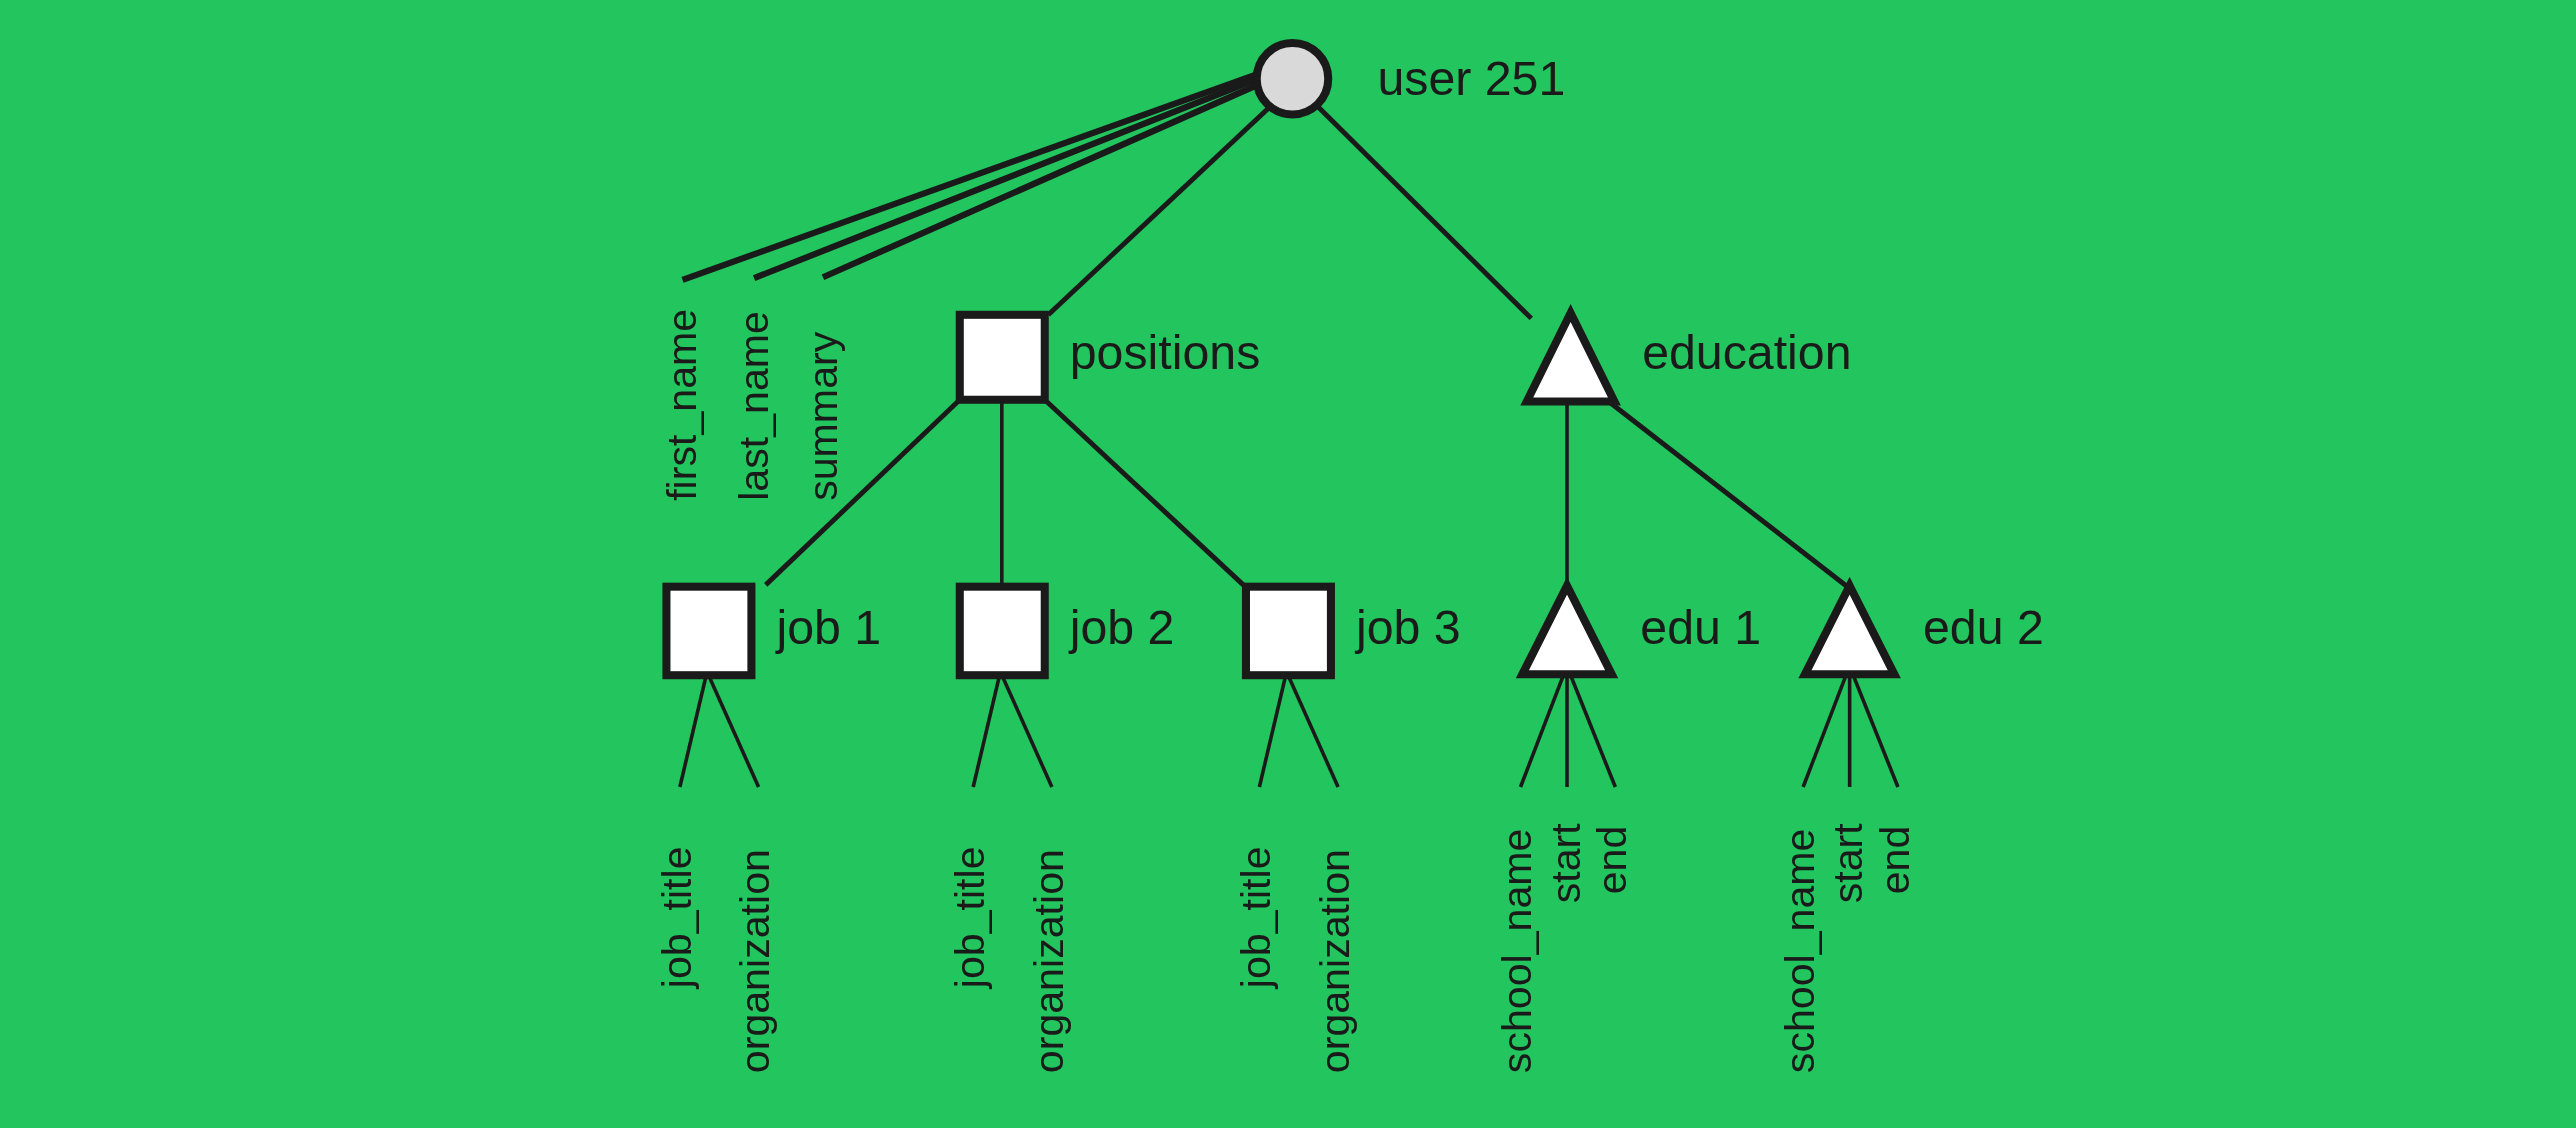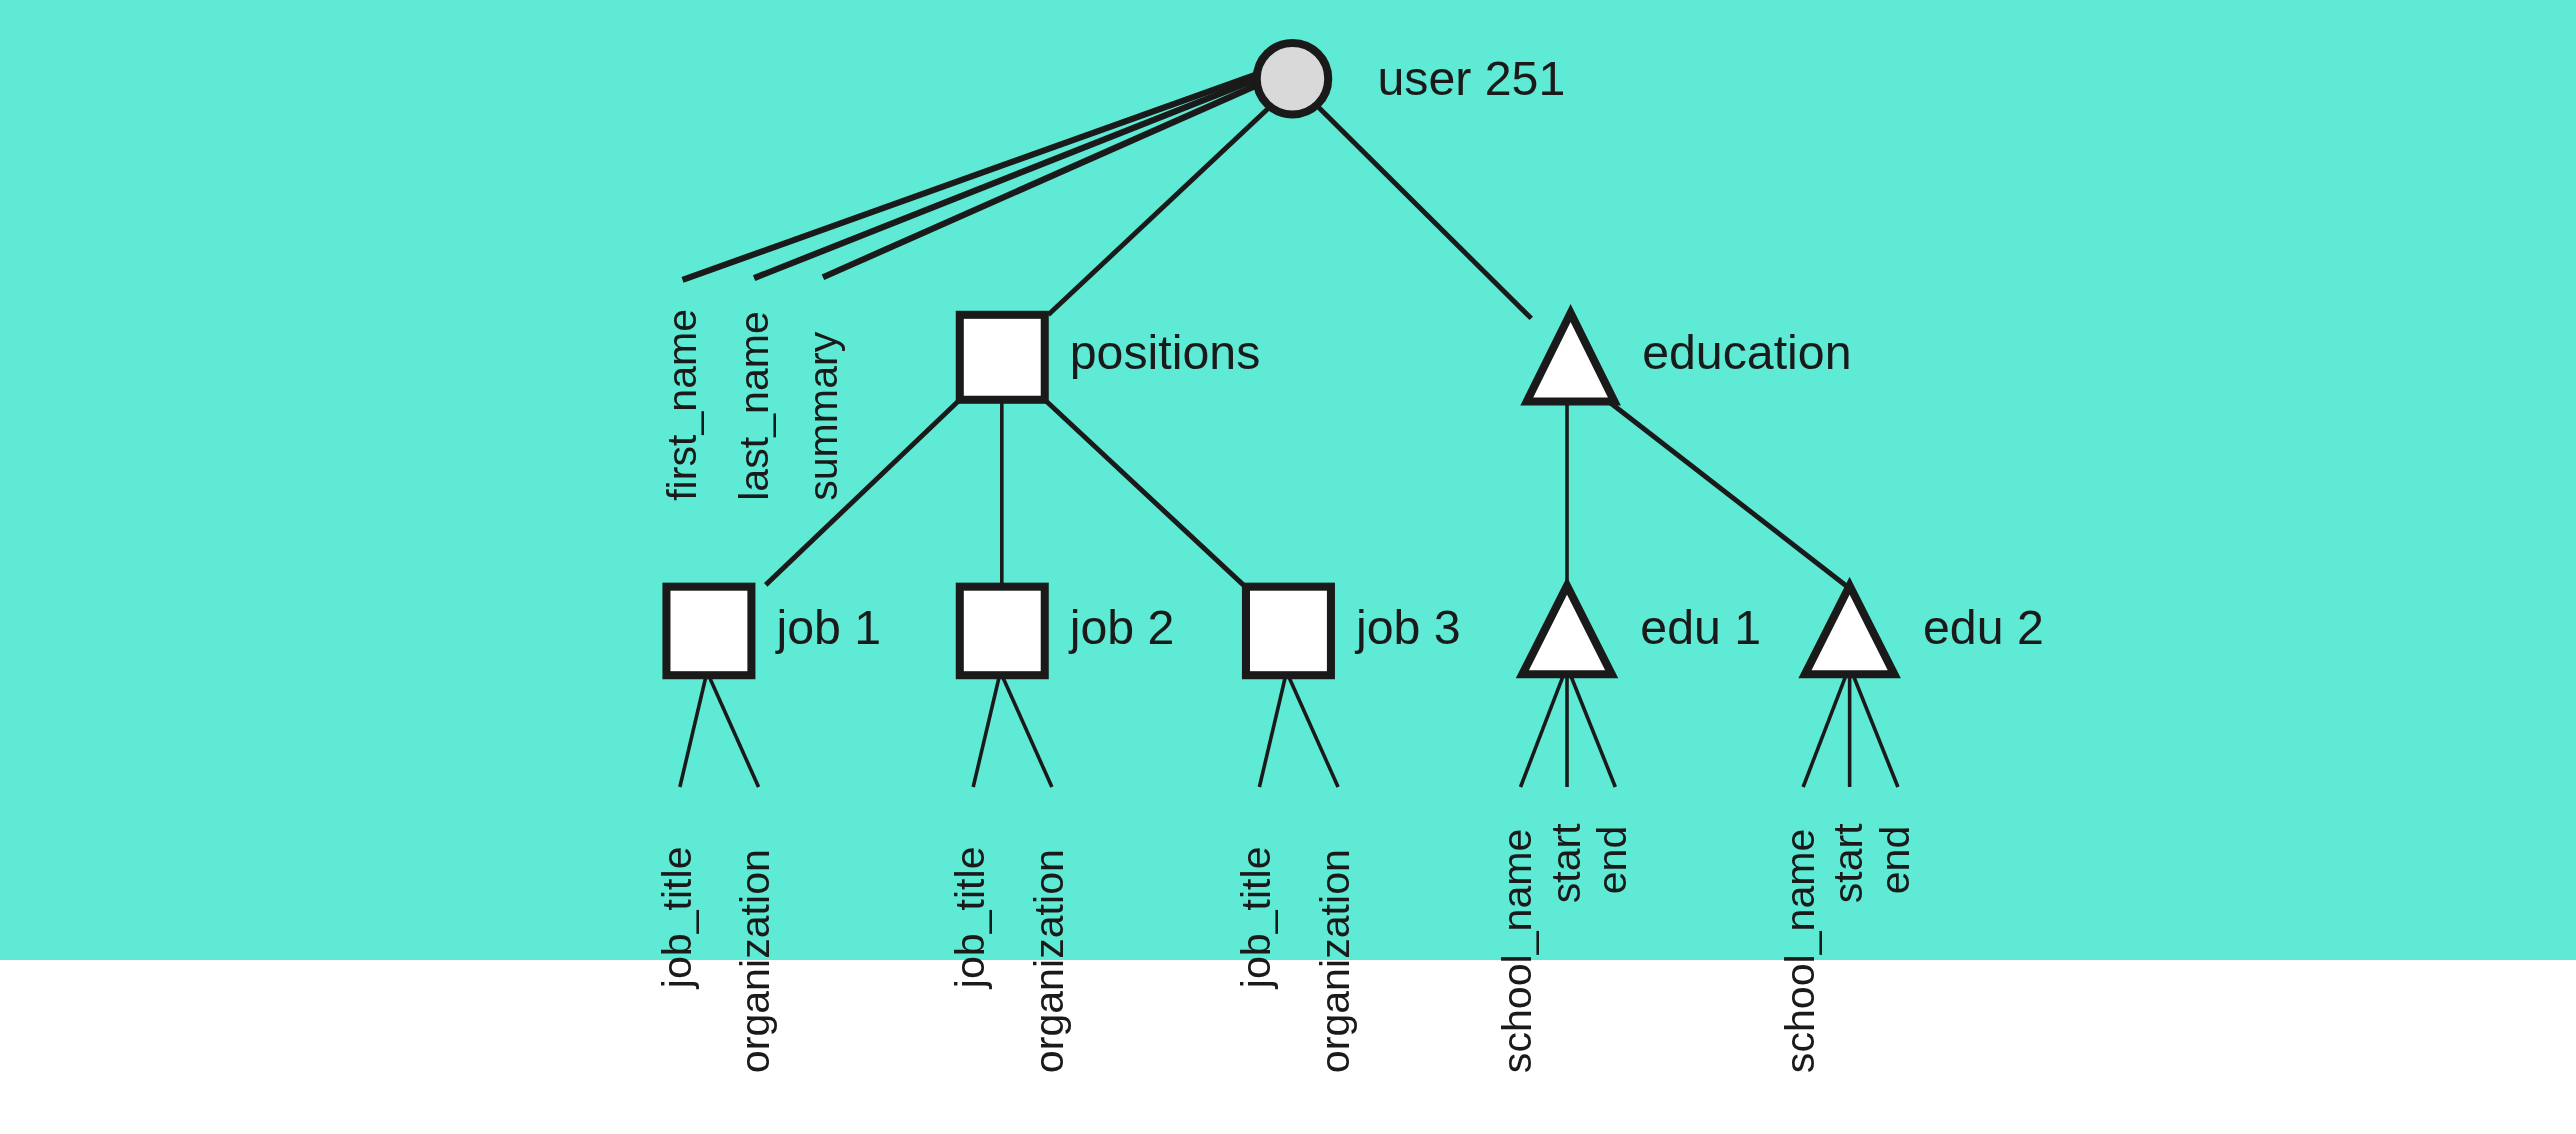--- a/index.html
+++ b/index.html
@@ -9,22 +9,22 @@
   }
   body {
     width: 2576px;
     height: 1134px;
     font-family: "Liberation Sans", sans-serif;
     overflow: hidden;
   }
   #diagram-root {
     position: relative;
     width: 2576px;
-    height: 960px;
-    background: #5eead4;
+    height: 1128px;
+    background: #22c55e;
     text-decoration: underline;
   }
   svg.tree {
     display: block;
     width: 2576px;
     height: 1134px;
   }
   .edge {
     stroke: #1a1a1a;
     fill: none;

